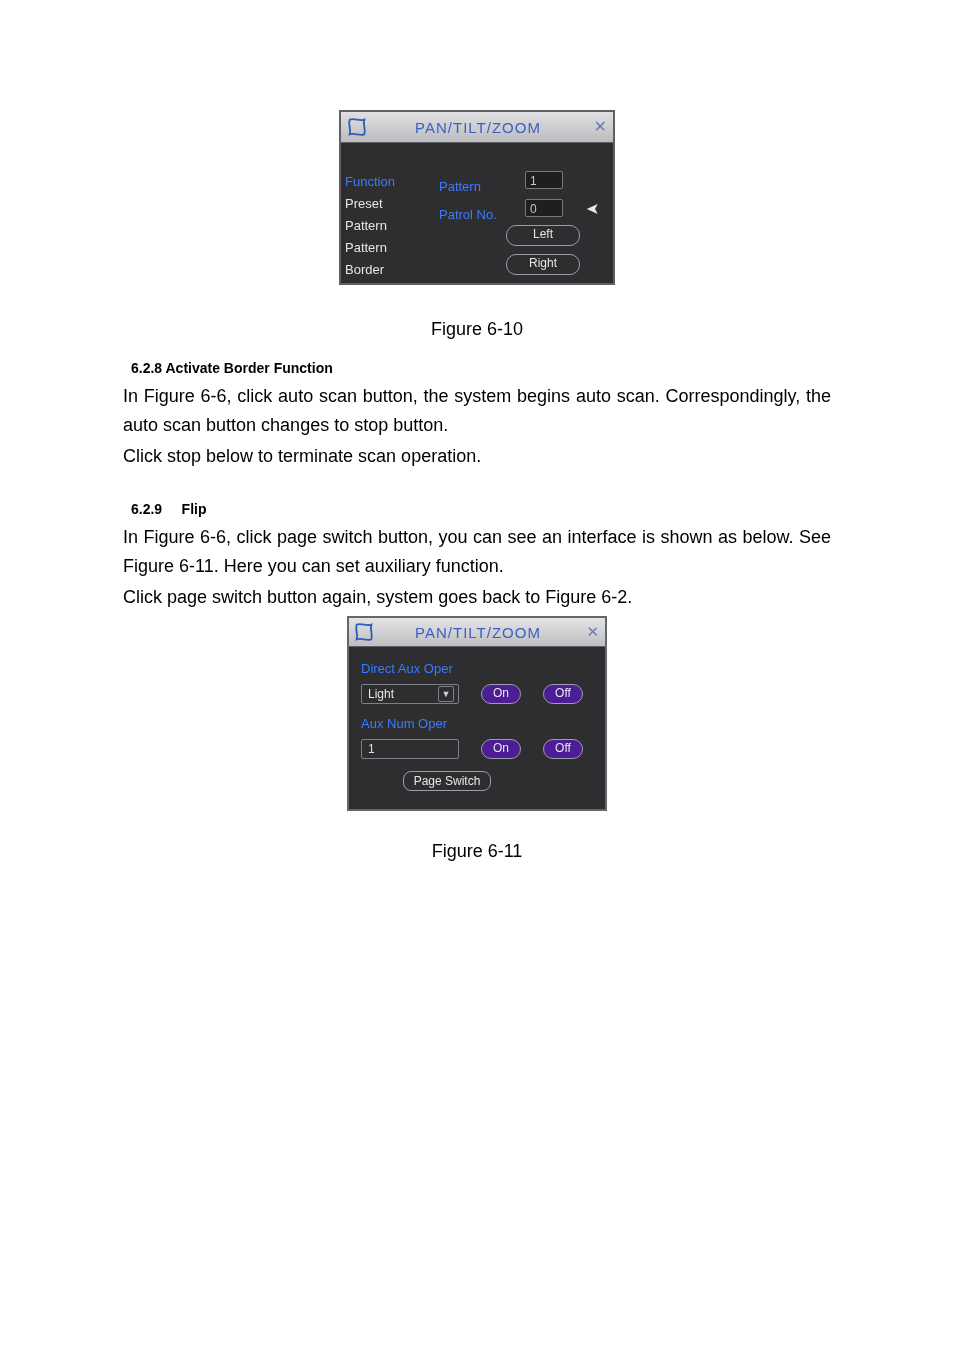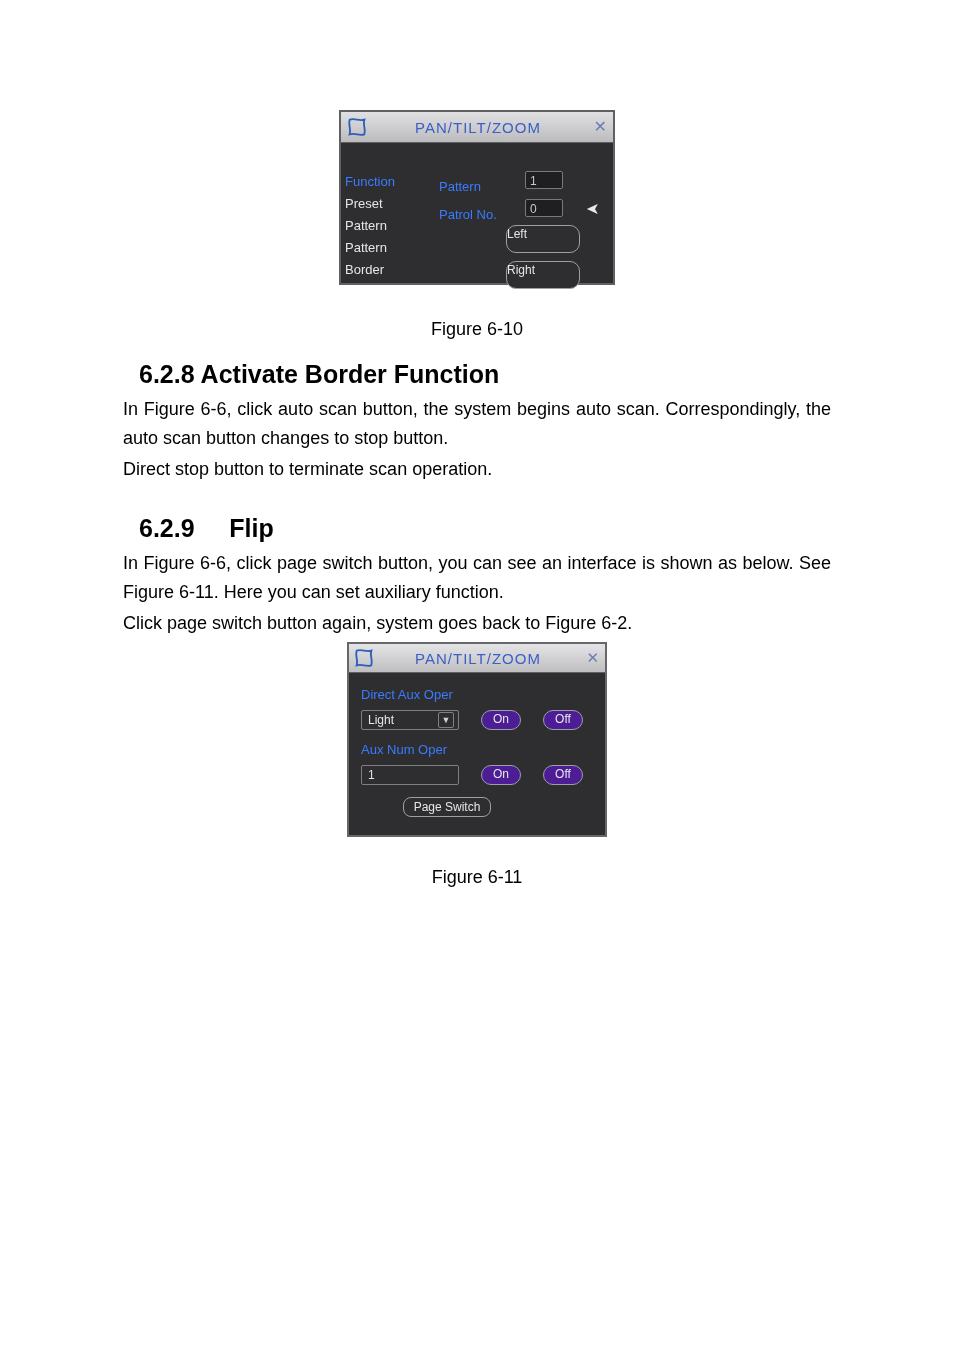--- a/index.html
+++ b/index.html
@@ -75,48 +75,48 @@
     border: 1px solid #7a7a7d;
     color: #c9c9cb;
     font-size: 12px;
     padding: 0 4px;
     line-height: 18px;
     border-radius: 2px;
     box-sizing: border-box;
     margin-bottom: 10px;
   }
   .d1-btn {
-    width: 74px; height: 28px;
+    width: 74px; height: 21px;
     border: 1px solid #9aa0a6;
     border-radius: 10px;
     color: #e6e6e8;
     background: #2e2e30;
     font-size: 12px;
     line-height: 16px;
-    text-align: left;
+    text-align: center;
     box-sizing: border-box;
     margin: 0 auto 8px auto;
   }
   .d1-btn-wrap { position: absolute; left: 155px; top: 82px; width: 94px; }
   .d1-cursor {
     position: absolute; right: 14px; top: 56px;
     color: #e8e8ea; font-size: 16px;
     transform: scaleX(-1);
   }
 
   
   .caption {
     text-align: center;
     font-size: 18px;
     margin: 34px 0 20px 0;
   }
   h4.sec {
-    font-size: 25px;
+    font-size: 14px;
     font-weight: bold;
-    margin: 0 0 6px 16px;
+    margin: 0 0 6px 8px;
   }
   p.body, .body {
     font-size: 18px;
     line-height: 29px;
     margin: 0 0 2px 0;
     text-align: justify;
   }
   .gap-mid { height: 28px; }
 
   
@@ -240,21 +240,21 @@
         </div>
         <span class="d1-cursor">➤</span>
       </div>
     </div>
   </div>
 
   <div class="caption">Figure 6-10</div>
 
   <h4 class="sec">6.2.8  Activate Border Function</h4>
   <p class="body">In Figure 6-6, click auto scan button, the system begins auto scan. Correspondingly, the auto scan button changes to stop button.</p>
-  <p class="body">Direct stop button to terminate scan operation.</p>
+  <p class="body">Click stop below to terminate scan operation.</p>
 
   <div class="gap-mid"></div>
 
   <h4 class="sec">
     <span>6.2.9</span>&nbsp;&nbsp;&nbsp;&nbsp;&nbsp;<span>Flip</span>
   </h4>
   <p class="body">In Figure 6-6, click page switch button, you can see an interface is shown as below. See Figure 6-11. Here you can set auxiliary function.</p>
   <p class="body">Click page switch button again, system goes back to Figure 6-2.</p>
 
   <div class="dlg2-wrap">

